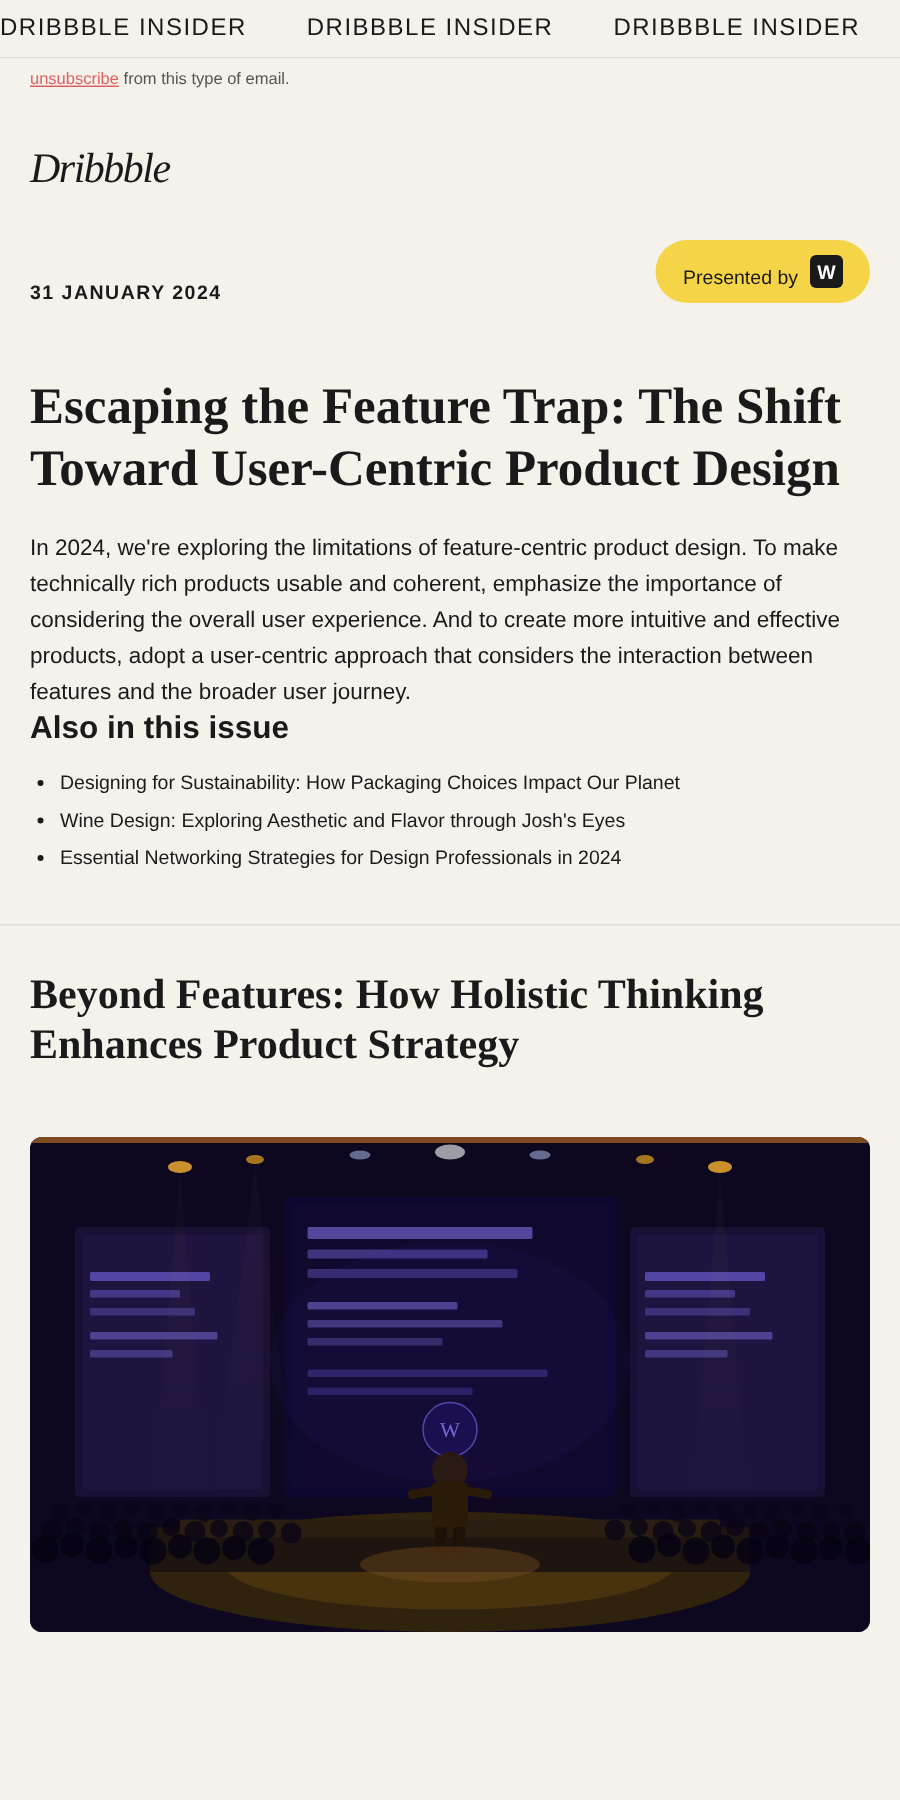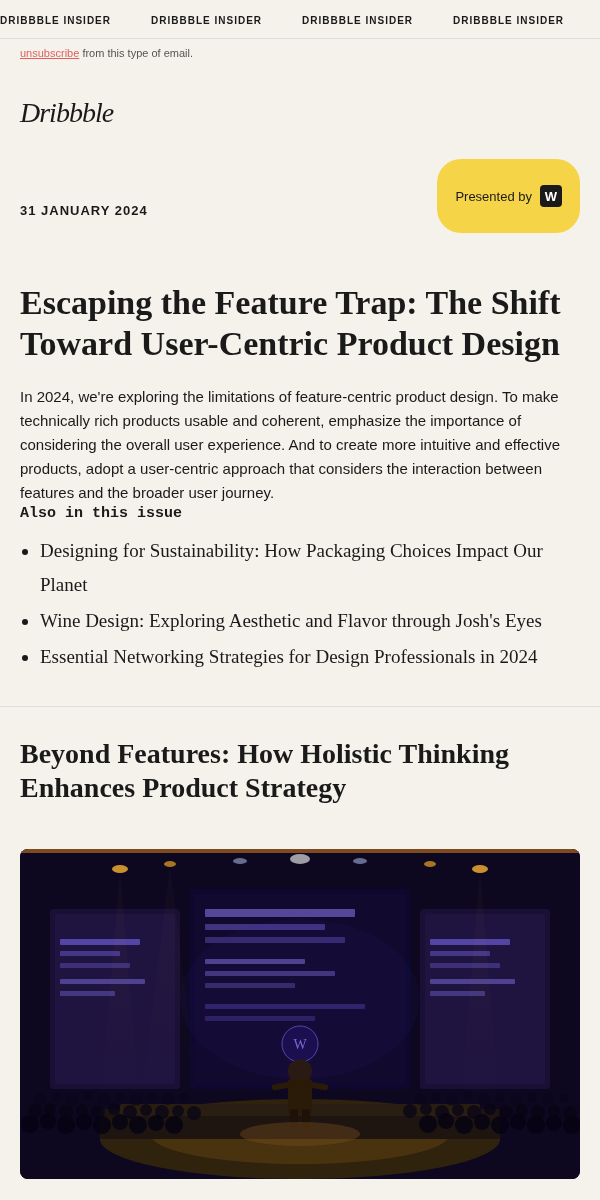--- a/index.html
+++ b/index.html
@@ -20,22 +20,22 @@
       padding: 10px 0;
       overflow: hidden;
       white-space: nowrap;
     }
     .ticker-inner {
       display: inline-flex;
       gap: 40px;
     }
     .ticker-item {
       font-family: Arial, sans-serif;
-      font-size: 10px;
-      font-weight: 700;
+      font-size: 16px;
+      font-weight: 400;
       letter-spacing: 1px;
       color: #1a1a1a;
       text-transform: uppercase;
     }
 
     
     .unsub-bar {
       padding: 8px 20px;
       font-family: Arial, sans-serif;
       font-size: 11px;
@@ -73,23 +73,23 @@
       font-weight: 700;
       letter-spacing: 1px;
       color: #1a1a1a;
       text-transform: uppercase;
       margin-top: 28px;
     }
     .presented-by-btn {
       background: #f5d547;
       border: none;
       border-radius: 24px;
-      padding: 26px 18px;
+      padding: 10px 18px;
       display: flex;
-      align-items: center;
+      align-items: flex-end;
       gap: 8px;
       font-family: Arial, sans-serif;
       font-size: 13px;
       font-weight: 500;
       color: #1a1a1a;
       cursor: pointer;
     }
     .webflow-icon {
       width: 22px;
       height: 22px;
@@ -110,30 +110,30 @@
       color: #1a1a1a;
       margin-bottom: 20px;
     }
     .article-intro {
       font-family: Arial, sans-serif;
       font-size: 15px;
       line-height: 1.6;
       color: #1a1a1a;
     }
     .also-in-issue {
-      font-family: Liberation Mono, monospace;
-      font-size: 15px;
+      font-family: Liberation Sans, sans-serif;
+      font-size: 21px;
       font-weight: 700;
       color: #1a1a1a;
       margin-bottom: 12px;
     }
     .issue-list {
       padding-left: 20px;
-      font-family: Liberation Serif, serif;
-      font-size: 19px;
+      font-family: Liberation Sans, sans-serif;
+      font-size: 13px;
       line-height: 1.8;
       color: #1a1a1a;
     }
     .issue-list li {
       margin-bottom: 2px;
     }
 
     
     .divider {
       height: 1px;

